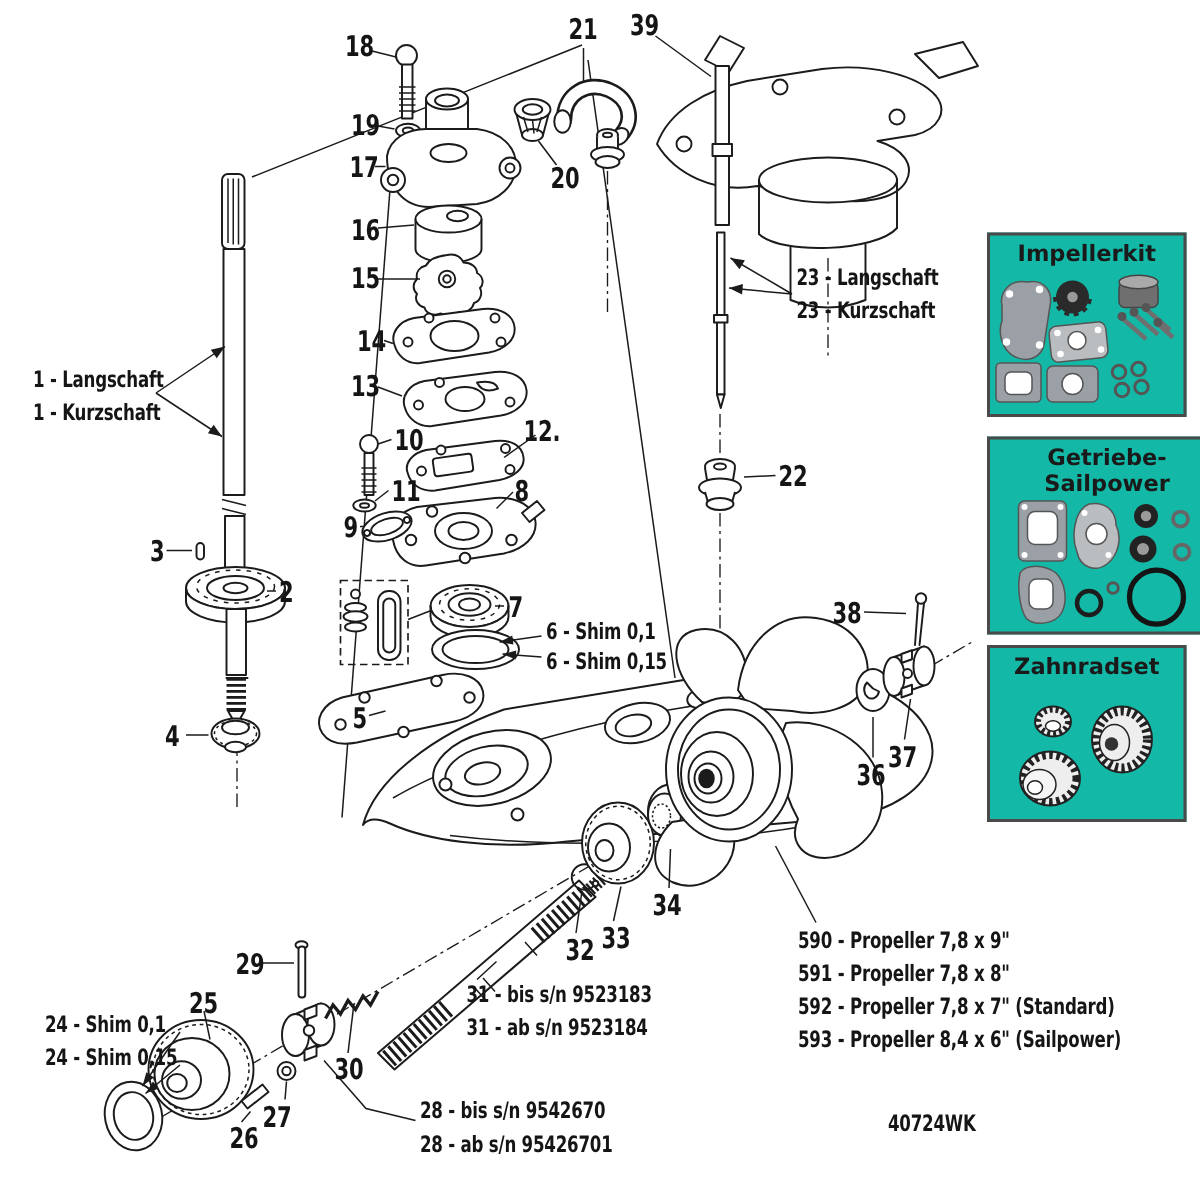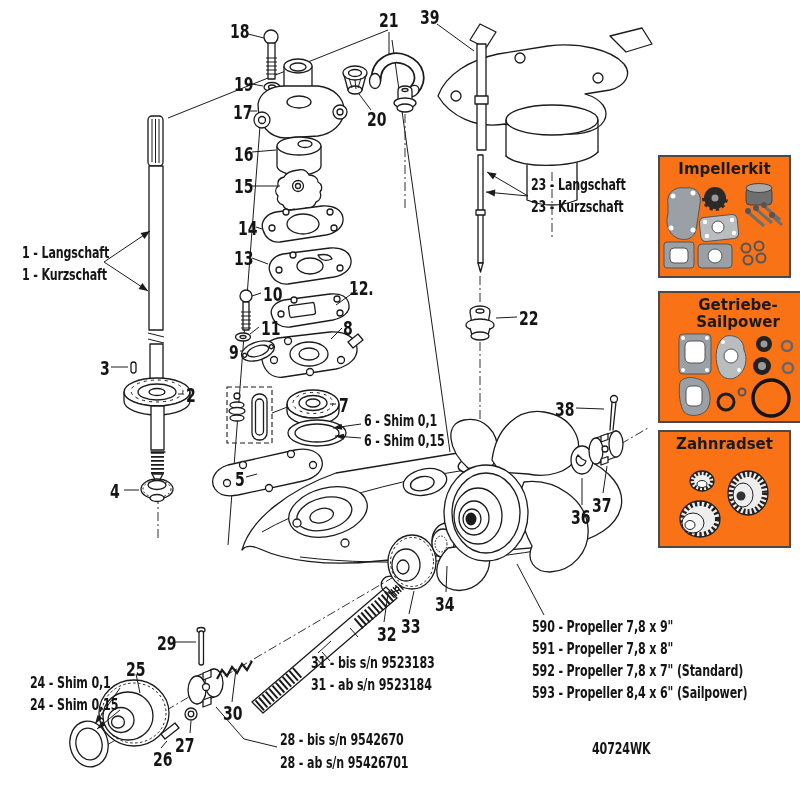--- a/index.html
+++ b/index.html
@@ -3,21 +3,21 @@
 <meta charset="utf-8">
 <style>
   html,body{margin:0;padding:0;background:#fff;}
   .stage{position:relative;width:800px;height:800px;background:#fff;overflow:hidden;
          font-family:"DejaVu Sans",sans-serif;}
   .stage > svg.art{position:absolute;left:0;top:0;}
   .lbl{position:absolute;color:#151515;font-weight:bold;white-space:nowrap;
        transform-origin:0 0;transform:scaleX(.74);letter-spacing:-.2px;line-height:1;}
   .num{font-size:19px;}
   .txt{font-size:15px;}
-  .kit{position:absolute;border:2px solid #4a4a4a;background:#f97316;box-sizing:border-box;}
+  .kit{position:absolute;border:2px solid #4a4a4a;background:#14b8a6;box-sizing:border-box;}
   .kit-title{text-align:center;font-weight:bold;font-size:15px;color:#1a1a1a;
              margin-top:4px;line-height:1.1;}
   .kit svg{display:block;margin:0 auto;}
   
   .ln{stroke:#1b1b1b;stroke-width:1.3;fill:none;stroke-linecap:round;stroke-linejoin:round;}
   .fw{stroke:#1b1b1b;stroke-width:1.3;fill:#fff;stroke-linejoin:round;}
   .fb{fill:#1b1b1b;stroke:none;}
   .thin{stroke:#1b1b1b;stroke-width:1;fill:none;}
   .dd{stroke:#1b1b1b;stroke-width:.9;fill:none;stroke-dasharray:9 3 2 3;}
   .dash{stroke:#1b1b1b;stroke-width:1.1;fill:none;stroke-dasharray:5 3;}

